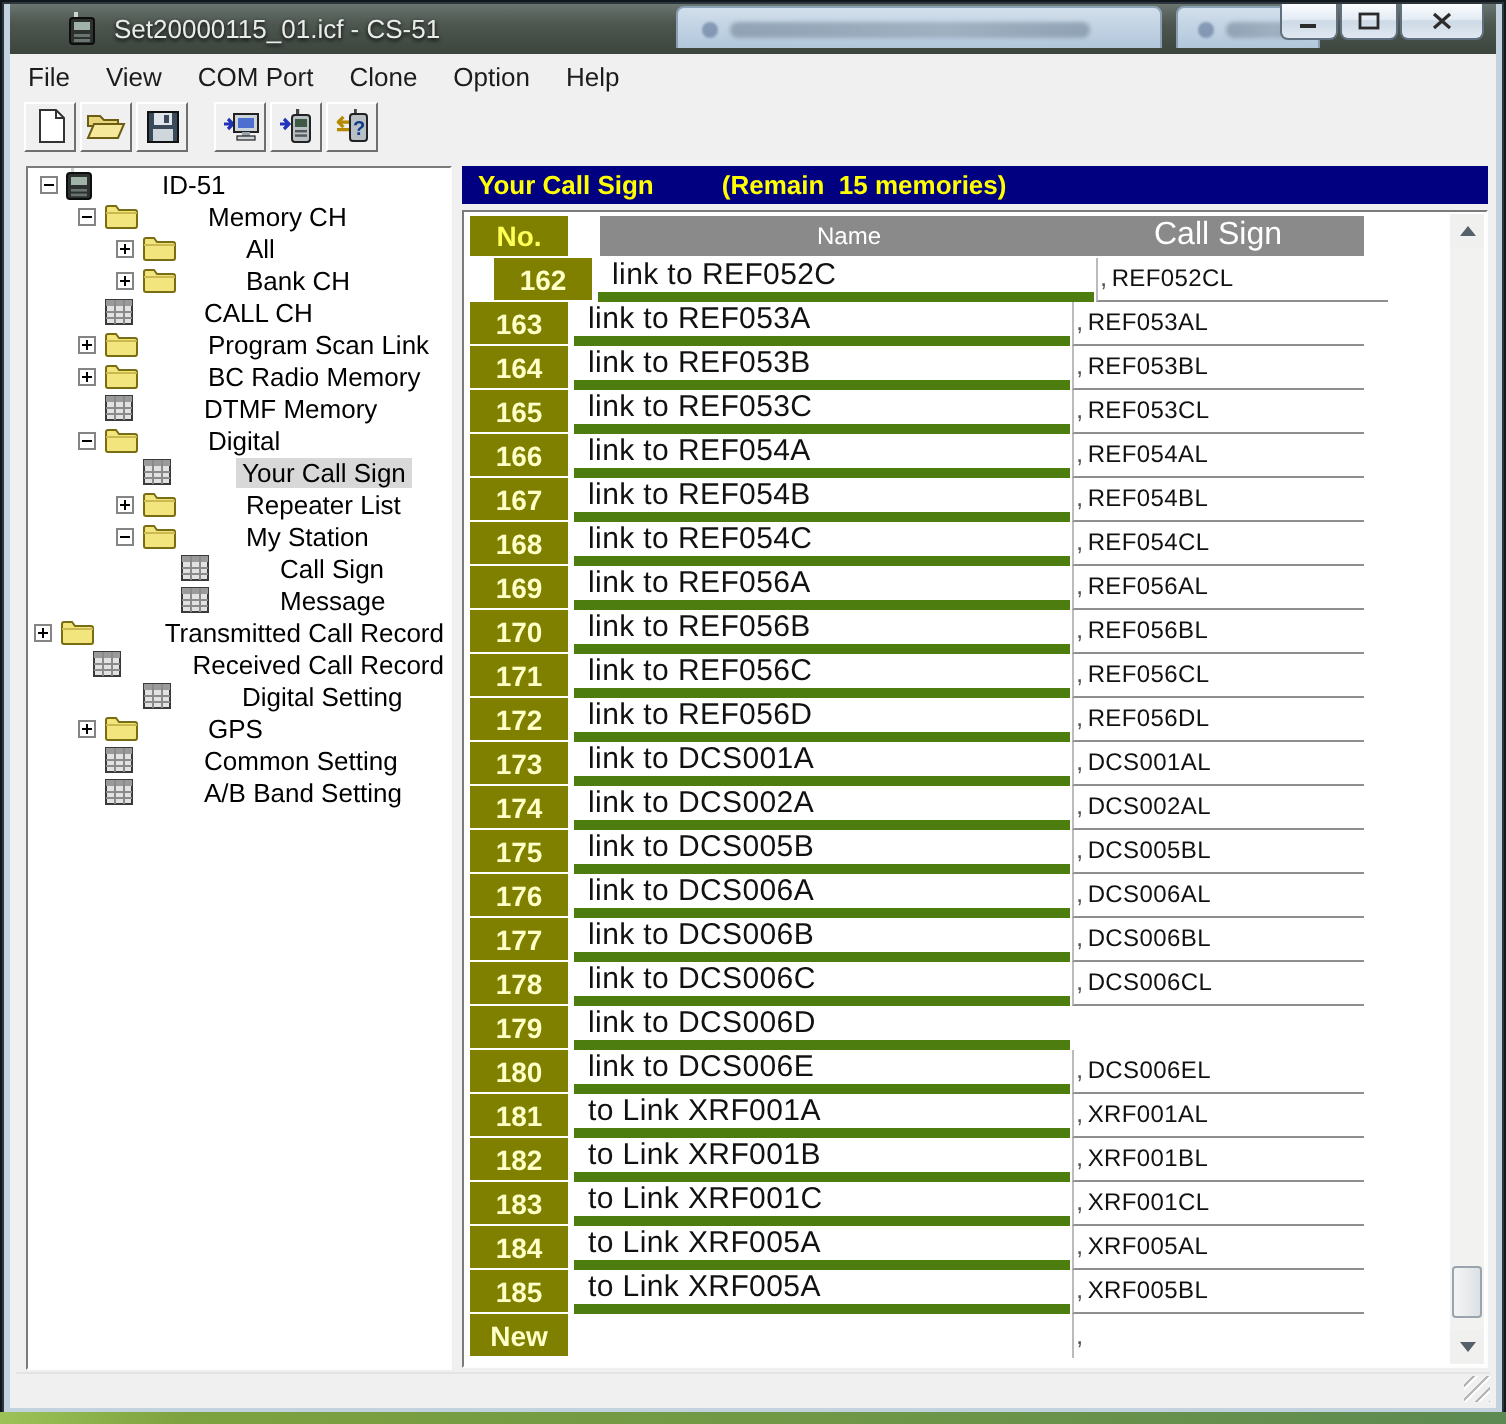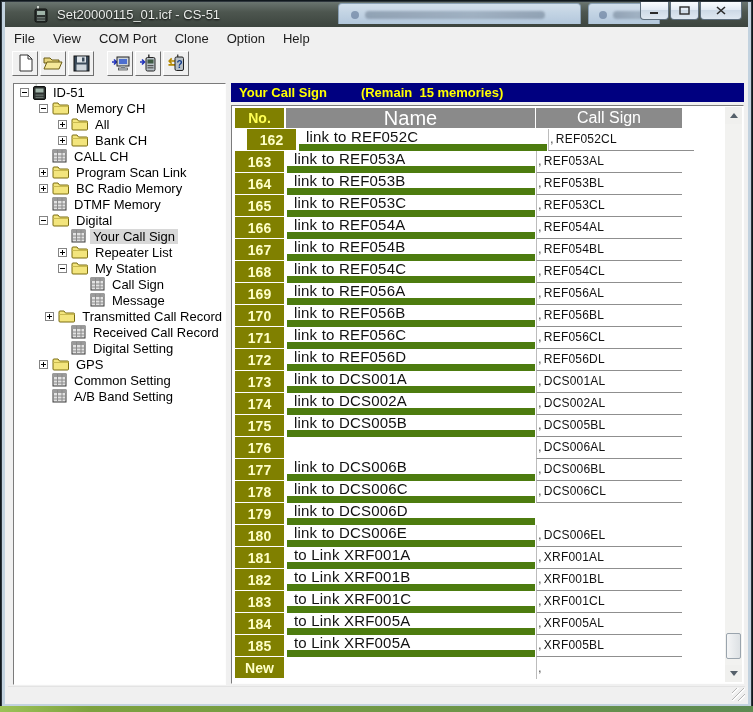--- a/index.html
+++ b/index.html
@@ -43,42 +43,42 @@
     border:1px solid; border-color:#7b7b7b #fdfdfd #fdfdfd #7b7b7b; overflow:hidden; }
   .tree-row { display:flex; align-items:center; height:16px; font-size:13px; color:#000; white-space:nowrap; }
   .indent { display:inline-block; height:1px; }
   .expander { width:9px; height:9px; min-width:9px; border:1px solid #848484; background:#fff;
     margin:0 4px 0 0; position:relative; }
   .expander::before, .expander.minus::before { content:""; position:absolute; left:1px; right:1px; top:3px; height:1px; background:#000; }
   .expander.plus::after { content:""; position:absolute; top:1px; bottom:1px; left:3px; width:1px; background:#000; }
   .expander.blank { border:none; background:transparent; }
   .expander.blank::before { display:none; }
   .tree-icon { margin-right:4px; display:flex; }
-  .tree-label { padding:0 3px; }
+  .tree-label { padding:0 3px;margin-left:28px; }
   .tree-label.selected { background:#d8d8d8; }
 
   
   .right-panel { position:absolute; left:223px; top:5px; right:1px; bottom:1px; }
   .panel-header { position:absolute; left:0; right:0; top:0; height:19px; background:#000080;
     display:flex; align-items:center; font-weight:bold; font-size:13px; color:#ffff00; }
   .ph-title { margin-left:8px; }
   .ph-remain { margin-left:34px; white-space:pre; }
   .grid-wrap { position:absolute; left:0; right:0; top:22px; bottom:1px; background:#fff;
     border:1px solid; border-color:#7b7b7b #fdfdfd #fdfdfd #7b7b7b; overflow:hidden; }
   .grid { position:absolute; inset:0; }
   .hdr-cell { position:absolute; top:2px; height:20px; display:flex; align-items:center; justify-content:center; }
   .hdr-no { left:3px; width:49px; background:#808000; color:#ffff55; font-weight:bold; font-size:14px; }
-  .hdr-name { left:54px; width:249px; background:#8a8a8a; color:#fff; font-size:20px; }
+  .hdr-name { left:68px; width:249px; background:#8a8a8a; color:#fff; font-size:12px; }
   .hdr-cs { left:304px; width:146px; background:#8a8a8a; color:#fff; font-size:16px; }
 
   .t-row { position:absolute; left:0; right:0; height:22px; }
   .c-no { position:absolute; left:3px; width:49px; top:0; height:21px; background:#808000;
     color:#ffffc8; font-weight:bold; font-size:14px; display:flex; align-items:center; justify-content:center; }
   .c-name { position:absolute; left:55px; width:248px; top:0; height:22px;
-    border-bottom:7px solid #4d7c0f; font-size:15px; color:#111; padding-left:7px;
+    border-bottom:5px solid #4d7c0f; font-size:15px; color:#111; padding-left:7px;
     display:flex; align-items:center; white-space:nowrap; overflow:hidden; letter-spacing:.2px; }
   .c-cs { position:absolute; left:304px; width:146px; top:0; height:22px;
     border-left:1px solid #bcbcbc; border-bottom:1px solid #8f8f8f; font-size:12px; color:#111;
     display:flex; align-items:flex-end; padding-bottom:4px; white-space:nowrap; overflow:hidden; letter-spacing:.2px; }
   .c-cs::before { content:","; color:#555; font-size:13px; margin:0 2px 0 1px; }
   .t-row.new-row .c-name, .t-row.new-row .c-cs { border-bottom:none; }
 
   
   .vscroll { position:absolute; right:1px; top:1px; width:17px; bottom:1px; background:#f2f2f0; }
   .sb-btn { position:absolute; left:0; width:17px; height:17px; background:#f0f0ee;
@@ -527,20 +527,21 @@
                   <div class="c-name">link to DCS002A</div>
                   <div class="c-cs">DCS002AL</div>
                 </div>
                 <div class="t-row" style="top: 309px;">
                   <div class="c-no">175</div>
                   <div class="c-name">link to DCS005B</div>
                   <div class="c-cs">DCS005BL</div>
                 </div>
                 <div class="t-row" style="top: 331px;">
                   <div class="c-no">176</div>
+                  <div class="c-name">link to DCS006A</div>
                   <div class="c-cs">DCS006AL</div>
                 </div>
                 <div class="t-row" style="top: 353px;">
                   <div class="c-no">177</div>
                   <div class="c-name">link to DCS006B</div>
                   <div class="c-cs">DCS006BL</div>
                 </div>
                 <div class="t-row" style="top: 375px;">
                   <div class="c-no">178</div>
                   <div class="c-name">link to DCS006C</div>

